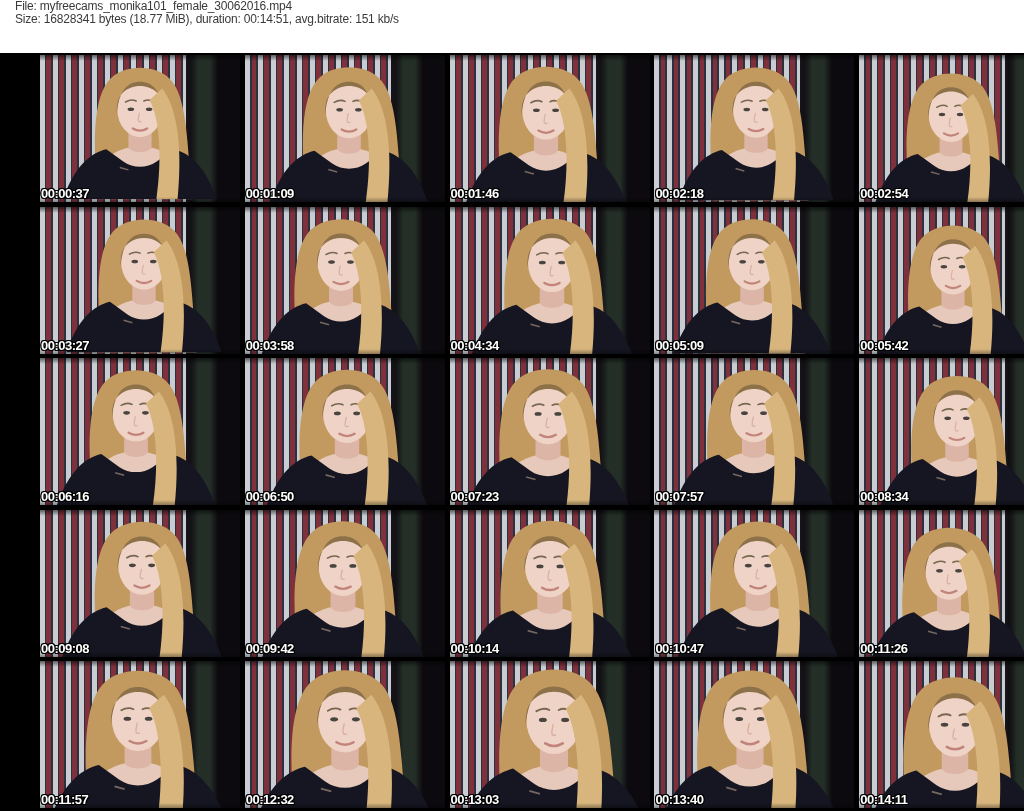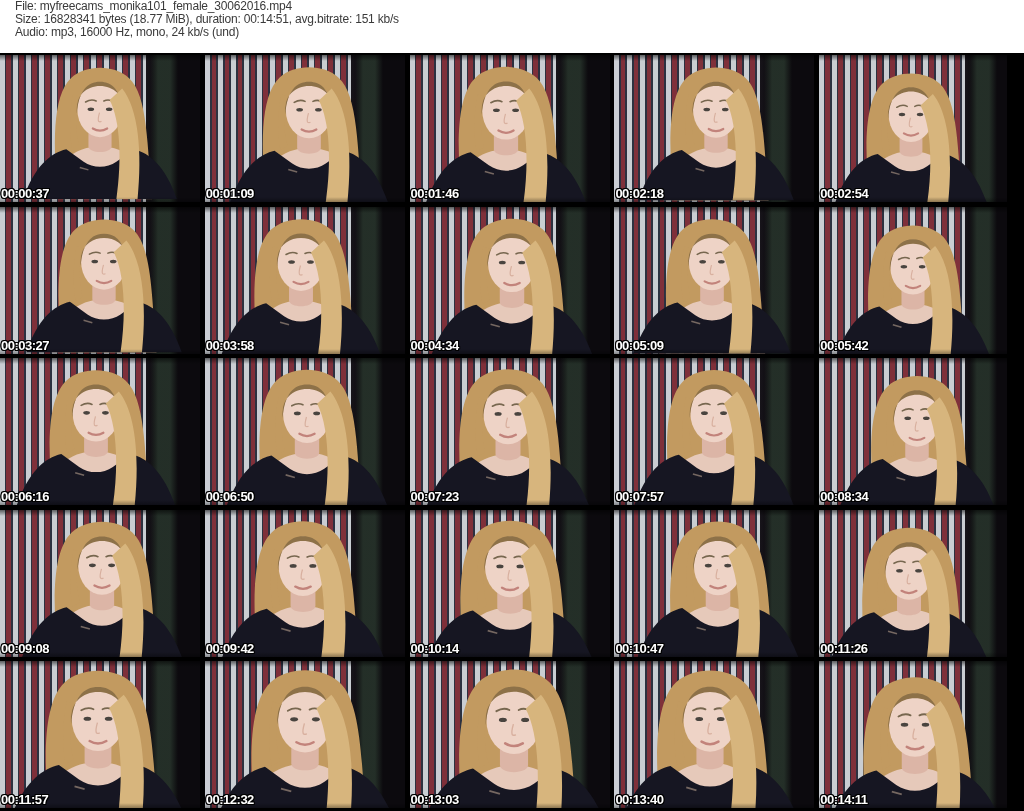--- a/index.html
+++ b/index.html
@@ -27,20 +27,21 @@
     font-size:12px;line-height:13px;font-weight:normal;
     color:var(--header-text);letter-spacing:-0.2px;white-space:nowrap;margin-left:13px;
   }
   
   .grid{
     position:absolute;top:53px;left:0;width:1024px;height:758px;
     display:grid;
     grid-template-columns:repeat(5,204.8px);
     grid-template-rows:repeat(5,151.6px);
     background:var(--grid-bg);
+    padding-left:40px;
   }
   .cell{position:relative;background:var(--grid-bg);}
   .thumb{
     position:absolute;left:0;top:2px;width:200px;height:147px;
     overflow:hidden;background:#111;
   }
   .cell:nth-child(5n) .thumb{width:188px;text-align:right;}
   
   .stripes{
     position:absolute;inset:0;
@@ -79,21 +80,20 @@
   }
 </style>
 </head>
 <body>
 
 <div class="page">
 
   <header class="meta-header">
     <div class="meta-line">File: myfreecams_monika101_female_30062016.mp4</div>
     <div class="meta-line">Size: 16828341 bytes (18.77 MiB), duration: 00:14:51, avg.bitrate: 151 kb/s</div>
-    <div class="meta-line">Audio: mp3, 16000 Hz, mono, 24 kb/s (und)</div>
   </header>
 
   <main class="grid" id="grid">
   <div class="cell">
     <div class="thumb">
       <div class="stripes"></div>
       <div class="darkside"></div>
       <svg class="person" viewBox="0 0 200 149" preserveAspectRatio="xMidYMax meet" aria-hidden="true" style="transform: translateX(0px) scale(0.976);">
         <path d="M57,149 C51,95 50,42 70,23 C85,9 115,9 130,23 C150,41 149,96 154,149 Z" style="fill:var(--hair)"></path>
         <path d="M46,149 C52,111 72,95 100,94 C128,95 148,111 154,149 Z" style="fill:var(--skin)"></path>

